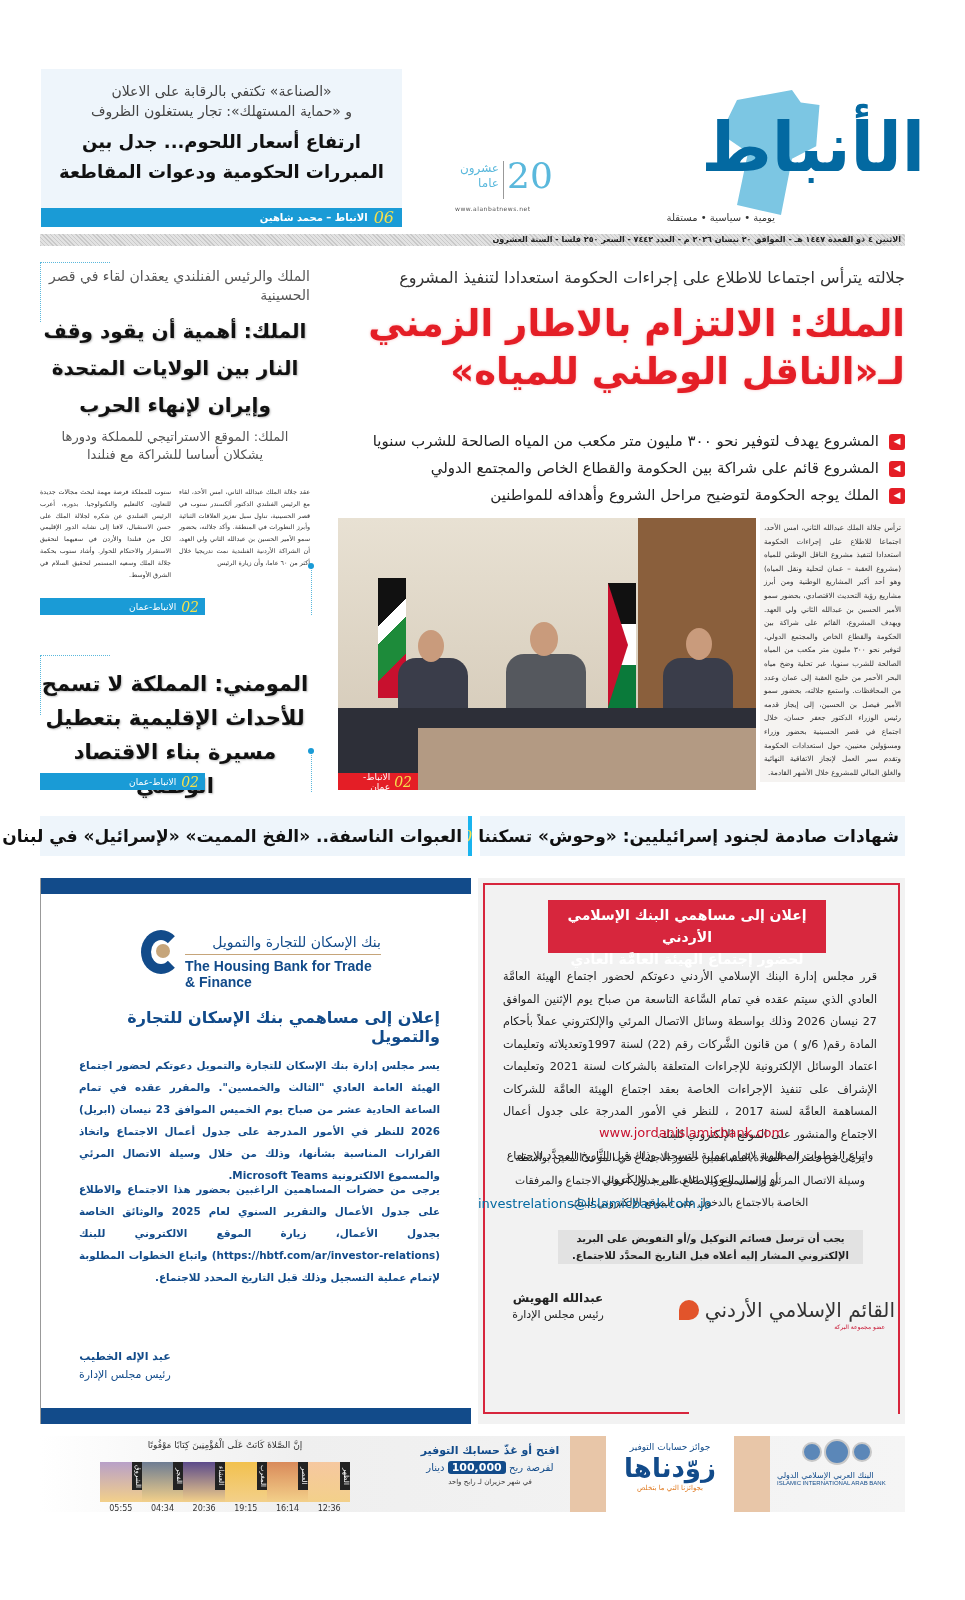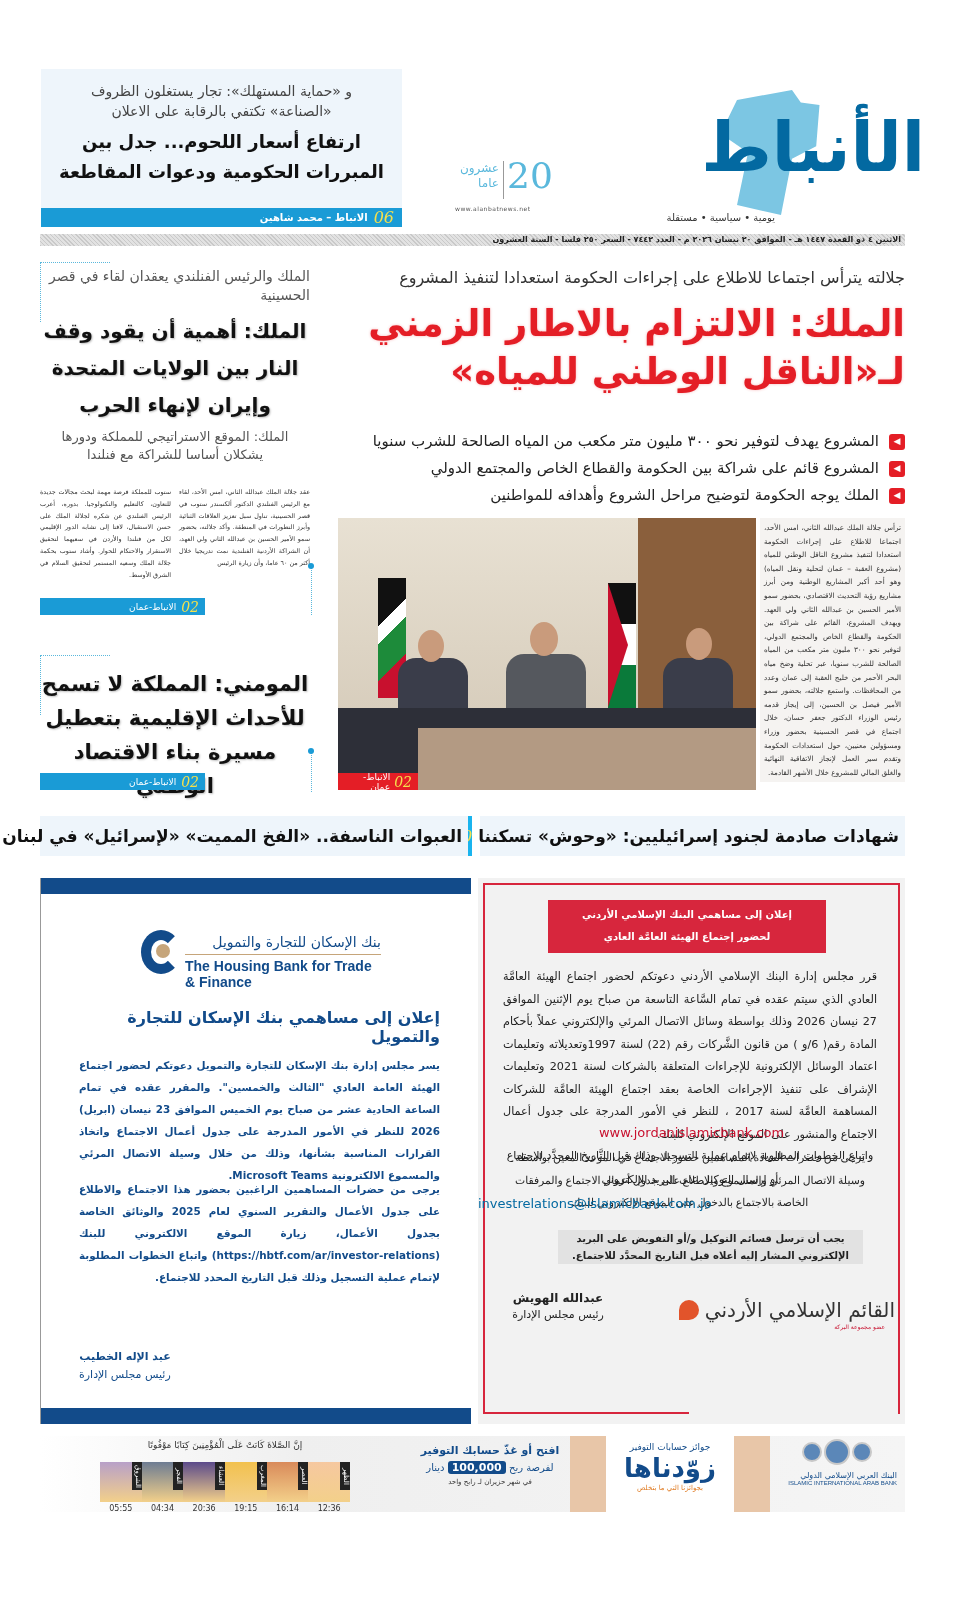--- a/index.html
+++ b/index.html
@@ -70,21 +70,21 @@
 
   
   .teaser-row { top: 816px; height: 40px; background: #eef5fb; display: flex; align-items: center; }
   .teaser-row .num { width: 24px; height: 40px; background: #1ab4ee; color: #f4e04d; font-family: "DejaVu Serif", serif; font-style: italic; font-size: 17px; display: flex; align-items: center; justify-content: center; }
   .teaser-row .txt { font-size: 17px; font-weight: bold; color: #111; padding: 0 6px; white-space: nowrap; }
 
   
   .jib { left: 478px; top: 878px; width: 427px; height: 546px; background: #f2f2f2; }
   .jib .frame { position: absolute; left: 5px; top: 5px; right: 5px; bottom: 10px; border: 2px solid #d7263d; border-bottom: none; }
   .jib .frame-b { position: absolute; left: 5px; bottom: 10px; width: 206px; height: 2px; background: #d7263d; }
-  .jib .title { position: absolute; left: 70px; top: 22px; width: 278px; height: 53px; background: #d7263d; color: #fff; font-size: 10px; font-weight: bold; text-align: center; line-height: 22px; padding-top: 4px; }
+  .jib .title { position: absolute; left: 70px; top: 22px; width: 278px; height: 53px; background: #d7263d; color: #fff; font-size: 14px; font-weight: bold; text-align: center; line-height: 22px; padding-top: 4px; }
   .jib .body { position: absolute; left: 25px; right: 28px; top: 88px; font-size: 11.2px; line-height: 22.5px; color: #222; text-align: justify; text-align-last: right; }
   .jib .center { text-align: center; text-align-last: center; }
   .jib .url { position: absolute; left: 0; right: 0; top: 247px; text-align: center; color: #c8102e; font-size: 13px; direction: ltr; }
   .jib .after { position: absolute; left: 25px; right: 28px; top: 266px; font-size: 11px; line-height: 24px; text-align: center; }
   .jib .email { position: absolute; left: 0; right: 0; top: 318px; text-align: left; color: #0369a1; font-size: 13px; direction: ltr; }
   .jib .note { position: absolute; left: 80px; top: 352px; width: 305px; height: 34px; background: #e2e2e2; font-size: 10px; font-weight: bold; text-align: center; line-height: 17px; }
   .jib .signer { position: absolute; left: 30px; top: 412px; width: 100px; text-align: center; font-size: 11px; line-height: 16px; }
   .jib .signer b { font-size: 12px; }
   .jib .logo { position: absolute; right: 10px; top: 420px; font-size: 20px; color: #333; display: flex; align-items: center; gap: 6px; }
   .jib .logo-mark { width: 20px; height: 20px; border-radius: 50% 50% 50% 0; background: #e2542b; }
@@ -116,34 +116,34 @@
   .prayer .times span { flex: 1; text-align: center; }
   .save { position: absolute; left: 380px; top: 8px; width: 140px; text-align: center; color: #124b8a; direction: rtl; }
   .save .h { font-size: 11px; font-weight: bold; }
   .save .amt { font-size: 10px; margin-top: 4px; }
   .save .amt b { background: #124b8a; color: #fff; padding: 0 4px; border-radius: 3px; font-size: 11px; }
   .save .small { font-size: 7px; margin-top: 4px; color: #333; }
   .zawd { position: absolute; left: 530px; top: 0; width: 200px; height: 76px; background: linear-gradient(90deg, #e8c6a8 0 18%, #ffffff 18% 82%, #e8c6a8 82%); text-align: center; color: #124b8a; }
   .zawd .t1 { font-size: 9px; padding-top: 6px; }
   .zawd .t2 { font-size: 26px; font-weight: bold; line-height: 32px; }
   .zawd .t3 { font-size: 7px; color: #e07b22; }
-  .iiab { position: absolute; right: 8px; top: 6px; width: 120px; text-align: right; }
+  .iiab { position: absolute; right: 8px; top: 6px; width: 120px; text-align: left; }
   .iiab .medals { display: flex; justify-content: center; gap: 2px; }
   .iiab .medal { width: 20px; height: 20px; border-radius: 50%; background: #5b87b8; border: 2px solid #c8c8c8; }
   .iiab .medal.big { width: 26px; height: 26px; margin-top: -3px; }
   .iiab .n1 { font-size: 8px; color: #124b8a; margin-top: 6px; }
   .iiab .n2 { font-size: 6px; color: #124b8a; font-family: "Liberation Sans", sans-serif; }
 </style>
 </head>
 <body>
 
 <div class="abs teaser">
   <div class="kicker">
+    <div>«الصناعة» تكتفي بالرقابة على الاعلان</div>
     <div>و «حماية المستهلك»: تجار يستغلون الظروف</div>
-    <div>«الصناعة» تكتفي بالرقابة على الاعلان</div>
   </div>
   <div class="head">ارتفاع أسعار اللحوم... جدل بين المبررات الحكومية ودعوات المقاطعة</div>
   <div class="credit-bar">
     <span class="pg">06</span>
     <span>الانباط – محمد شاهين</span>
   </div>
 </div>
 
 <div class="abs twenty">
   <div class="ar">

